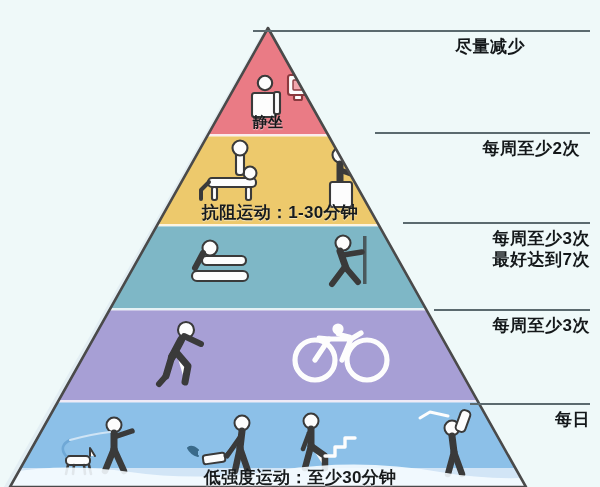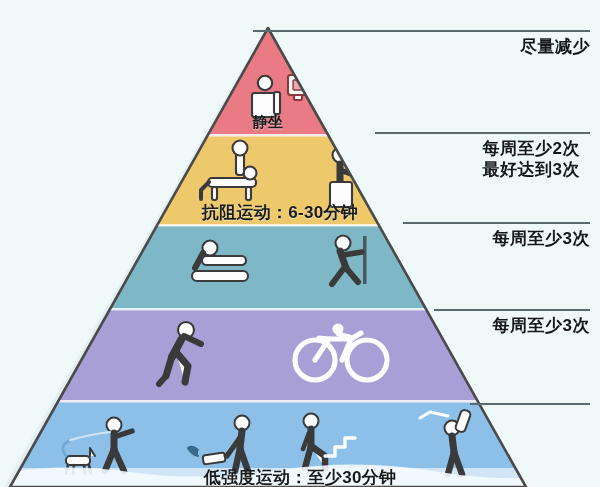--- a/index.html
+++ b/index.html
@@ -174,43 +174,46 @@
       </g>
 
       <path d="M0 474 q60 -12 130 -2 q70 10 150 -2 q80 -12 160 2 q80 14 160 -4 l0 19 l-600 0 z" fill="#f4fbff" opacity=".9"></path>
     </g>
 
     <polygon points="268,28 10,487 526,487" fill="none" stroke="#4a4a4a" stroke-width="2.6" stroke-linejoin="round"></polygon>
   </svg>
 
   <div class="tier-caption" id="cap-sedentary" style="left:0;top:113px;width:536px;">静坐</div>
 
-  <div class="tier-caption" style="left:0;top:201px;width:560px;">抗阻运动：6-30分钟</div>
+  <div class="tier-caption" style="left:0;top:201px;width:560px;">抗阻运动：1-30分钟</div>
 
 
 
   <div class="tier-caption" style="left:0;top:466px;width:600px;">低强度运动：至少30分钟</div>
 
   <div class="ann-line" style="left:253px;top:30px;width:337px;"></div>
   <div class="ann-line" style="left:375px;top:132px;width:215px;"></div>
   <div class="ann-line" style="left:403px;top:222px;width:187px;"></div>
   <div class="ann-line" style="left:434px;top:309px;width:156px;"></div>
   <div class="ann-line" style="left:470px;top:403px;width:120px;"></div>
 
-  <div class="ann-label" style="left:390px;top:36px;width:200px;">
+  <div class="ann-label" style="left:390px;top:36px;width:200px;text-align:center;">
     <span>尽量减少</span>
   </div>
 
   <div class="ann-label" style="left:380px;top:138px;width:200px;">
     <span>每周至少2次</span>
-    <span>最好达到3次</span>
   </div>
 
   <div class="ann-label" style="left:390px;top:228px;width:200px;">
     <span>每周至少3次</span>
+    <span>最好达到7次</span>
   </div>
 
   <div class="ann-label" style="left:390px;top:315px;width:200px;">
     <span>每周至少3次</span>
   </div>
 
+  <div class="ann-label" style="left:390px;top:409px;width:200px;">
+    <span>每日</span>
+  </div>
 
 </div>
 
 </body></html>

